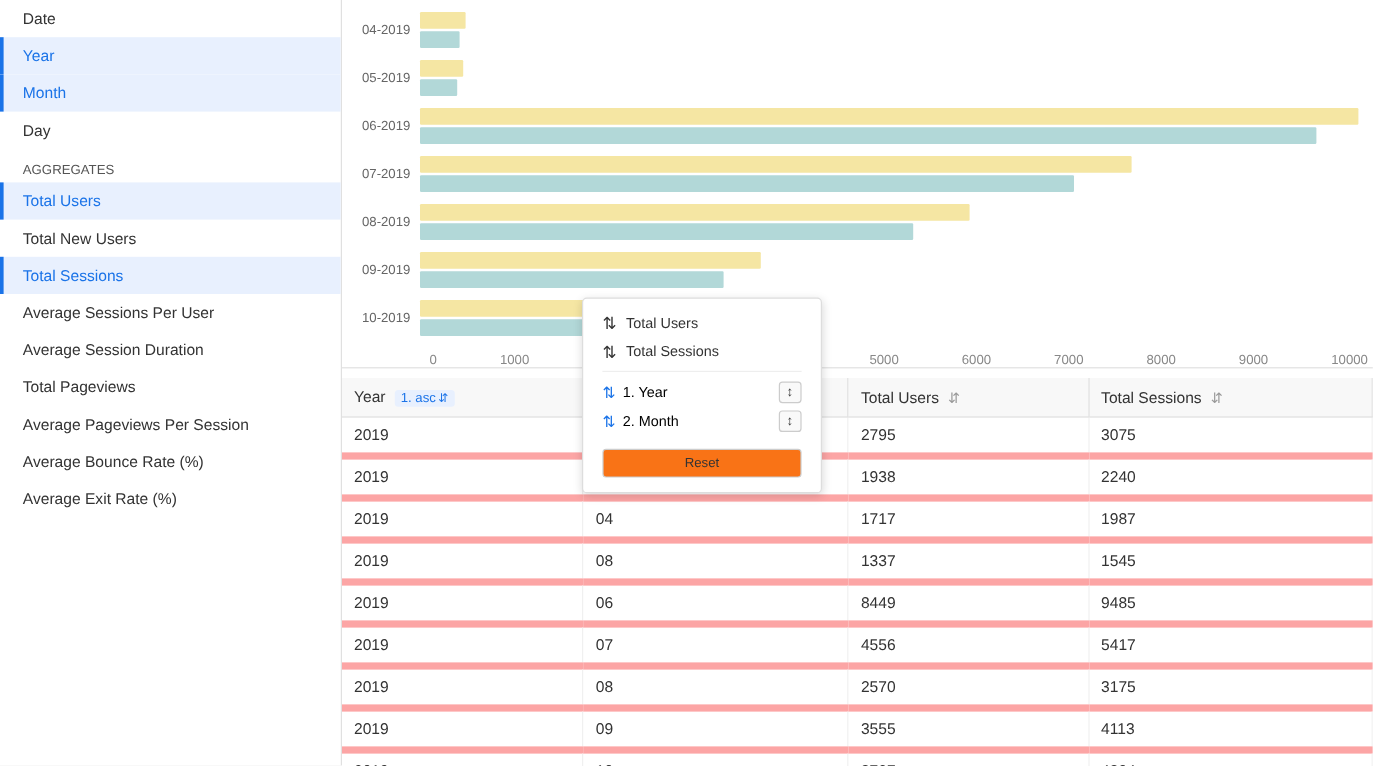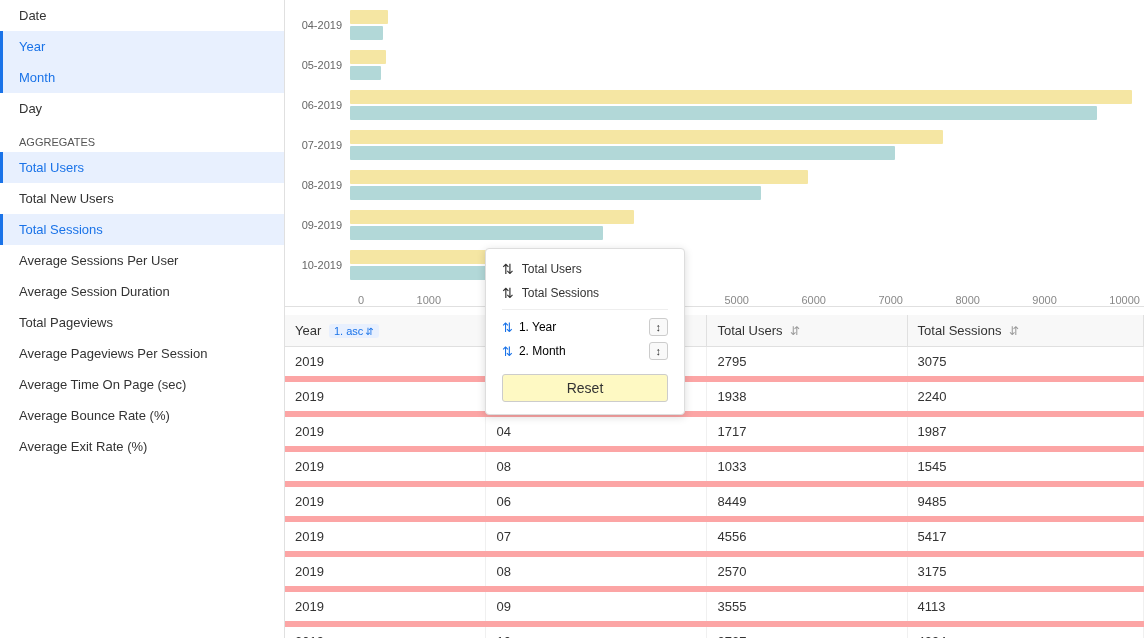--- a/index.html
+++ b/index.html
@@ -140,23 +140,23 @@
       cursor: pointer;
       font-size: 11px;
       color: #333;
     }
     .popup-reset-btn {
       width: 100%;
       margin-top: 8px;
       padding: 5px;
       border: 1px solid #ccc;
       border-radius: 3px;
-      background: #fef9c3;
+      background: #f97316;
       cursor: pointer;
-      font-size: 14px;
+      font-size: 11px;
       color: #333;
       text-align: center;
     }
 
     
     #data-table {
       width: 100%;
       border-collapse: collapse;
       margin-top: 8px;
       font-size: 13px;
@@ -203,21 +203,20 @@
     <div class="sidebar-item selected-blue">Month</div>
     <div class="sidebar-item">Day</div>
     <div class="sidebar-item section-header">Aggregates</div>
     <div class="sidebar-item active">Total Users</div>
     <div class="sidebar-item">Total New Users</div>
     <div class="sidebar-item active">Total Sessions</div>
     <div class="sidebar-item">Average Sessions Per User</div>
     <div class="sidebar-item">Average Session Duration</div>
     <div class="sidebar-item">Total Pageviews</div>
     <div class="sidebar-item">Average Pageviews Per Session</div>
-    <div class="sidebar-item">Average Time On Page (sec)</div>
     <div class="sidebar-item">Average Bounce Rate (%)</div>
     <div class="sidebar-item">Average Exit Rate (%)</div>
   </div>
 
 <div id="main">
   <div id="chart-area">
     <div class="chart-container">
 
       <div id="chart-rows">
           <div class="chart-row">
@@ -348,21 +347,21 @@
           </tr>
           <tr>
             <td>2019</td>
             <td>04</td>
             <td>1717</td>
             <td>1987</td>
           </tr>
           <tr>
             <td>2019</td>
             <td>08</td>
-            <td>1033</td>
+            <td>1337</td>
             <td>1545</td>
           </tr>
           <tr>
             <td>2019</td>
             <td>06</td>
             <td>8449</td>
             <td>9485</td>
           </tr>
           <tr>
             <td>2019</td>

